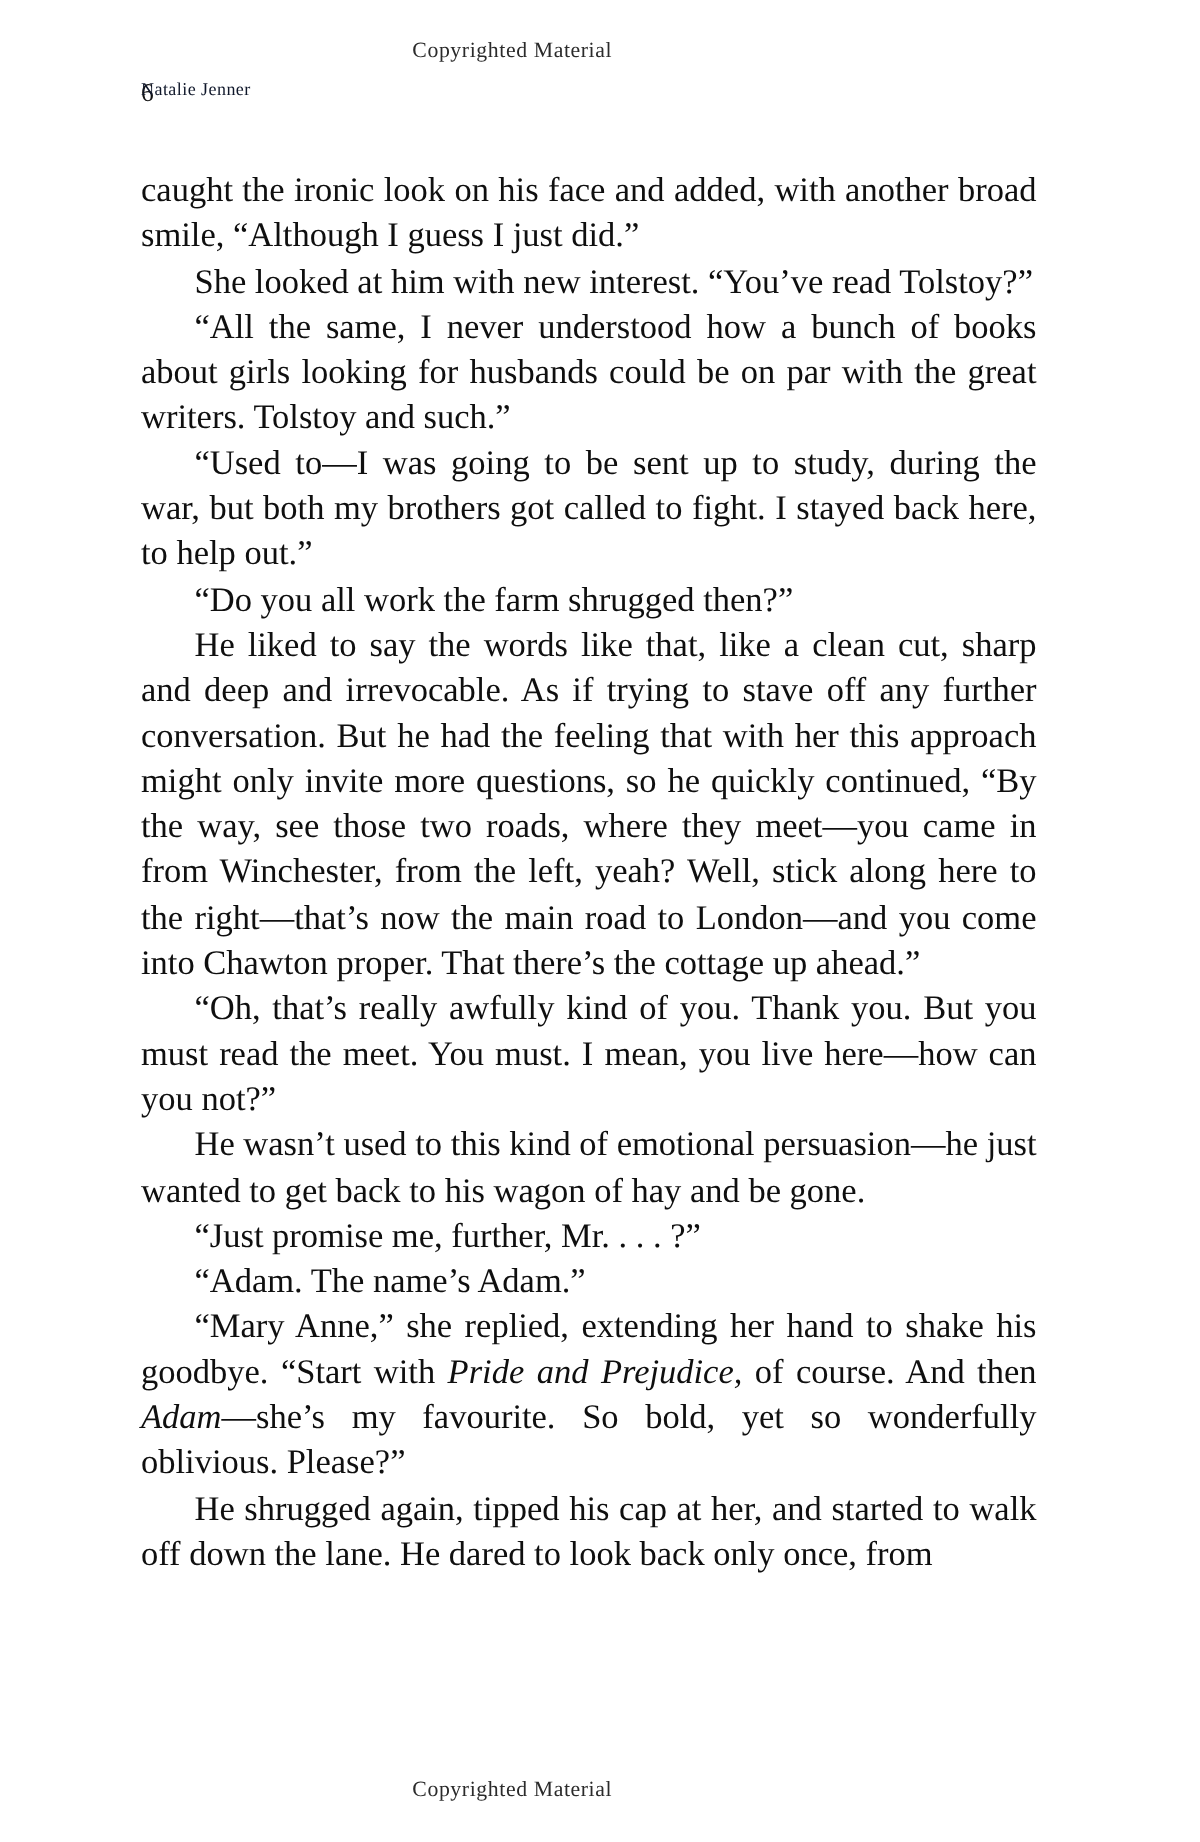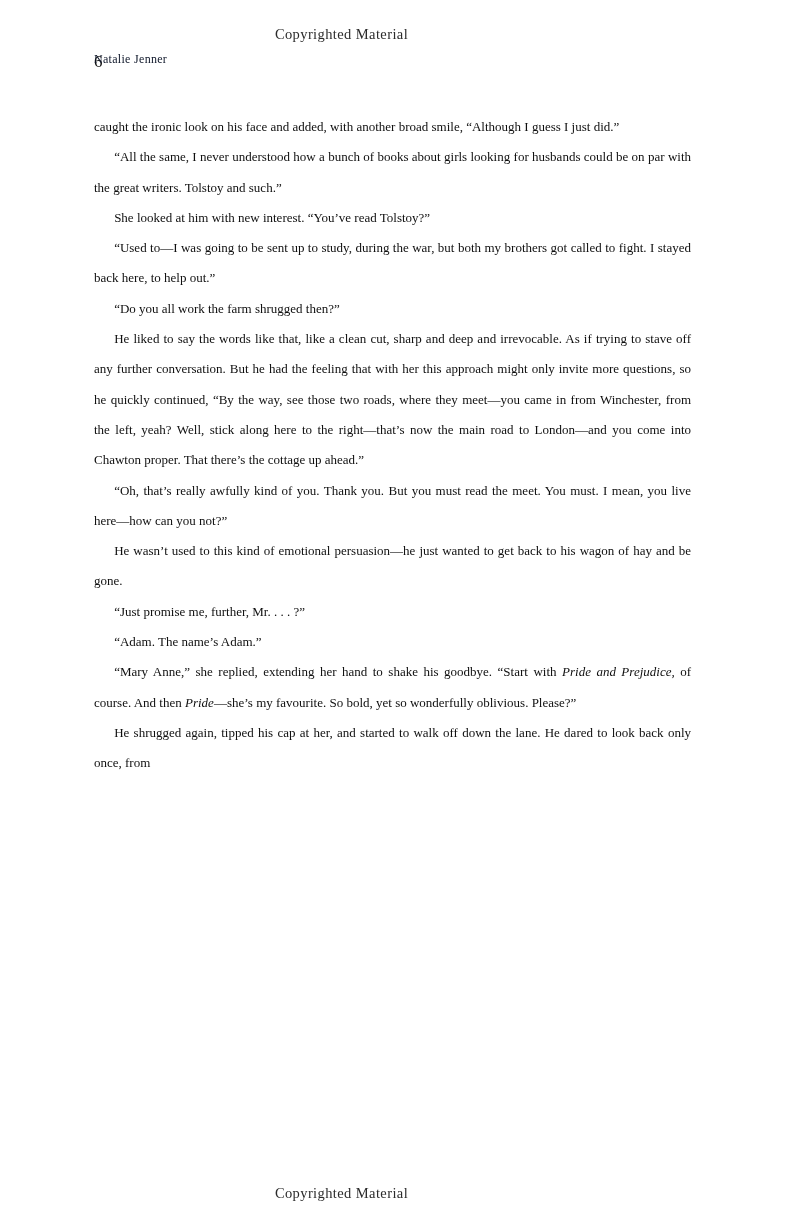--- a/index.html
+++ b/index.html
@@ -60,21 +60,21 @@
   }
 
   .textblock {
     position: absolute;
     top: 112px;
     left: 94px;
     width: 597px;
   }
   .textblock p {
     margin: 0;
-    font-size: 13px;
+    font-size: 23px;
     line-height: 30.3px;
     text-align: justify;
     text-justify: inter-word;
     color: #0f0f0f;
     hyphens: manual;
   }
   .textblock p.indent {
     text-indent: 1.55em;
   }
   .textblock p.noindent {
@@ -89,28 +89,28 @@
 
   <div class="watermark watermark-top">Copyrighted Material</div>
 
   <div class="running-head">
     <span class="folio">6</span>
     <span class="book-title">Natalie Jenner</span>
   </div>
 
   <div class="textblock">
       <p class="noindent">caught the ironic look on his face and added, with another broad smile, “Although I guess I just did.”</p>
+      <p class="indent">She looked at him with new interest. “You’ve read Tolstoy?”</p>
       <p class="indent">“All the same, I never understood how a bunch of books about girls looking for husbands could be on par with the great writers. Tolstoy and such.”</p>
-      <p class="indent">She looked at him with new interest. “You’ve read Tolstoy?”</p>
       <p class="indent">“Used to—I was going to be sent up to study, during the war, but both my brothers got called to fight. I stayed back here, to help out.”</p>
       <p class="indent">“Do you all work the farm shrugged then?”</p>
       <p class="indent">He liked to say the words like that, like a clean cut, sharp and deep and irrevocable. As if trying to stave off any further conversation. But he had the feeling that with her this approach might only invite more questions, so he quickly continued, “By the way, see those two roads, where they meet—you came in from Winchester, from the left, yeah? Well, stick along here to the right—that’s now the main road to London—and you come into Chawton proper. That there’s the cottage up ahead.”</p>
       <p class="indent">“Oh, that’s really awfully kind of you. Thank you. But you must read the meet. You must. I mean, you live here—how can you not?”</p>
       <p class="indent">He wasn’t used to this kind of emotional persuasion—he just wanted to get back to his wagon of hay and be gone.</p>
       <p class="indent">“Just promise me, further, Mr. . . . ?”</p>
       <p class="indent">“Adam. The name’s Adam.”</p>
-      <p class="indent">“Mary Anne,” she replied, extending her hand to shake his goodbye. “Start with <em>Pride and Prejudice,</em> of course. And then <em>Pride</em>—she’s my favourite. So bold, yet so wonderfully oblivious. Please?”</p>
+      <p class="indent">“Mary Anne,” she replied, extending her hand to shake his goodbye. “Start with <em>Pride and Prejudice,</em> of course. And then <em>Adam</em>—she’s my favourite. So bold, yet so wonderfully oblivious. Please?”</p>
       <p class="indent">He shrugged again, tipped his cap at her, and started to walk off down the lane. He dared to look back only once, from</p>
     </div>
 
   <div class="watermark watermark-bottom">Copyrighted Material</div>
 
 </div>
 
 </body></html>

